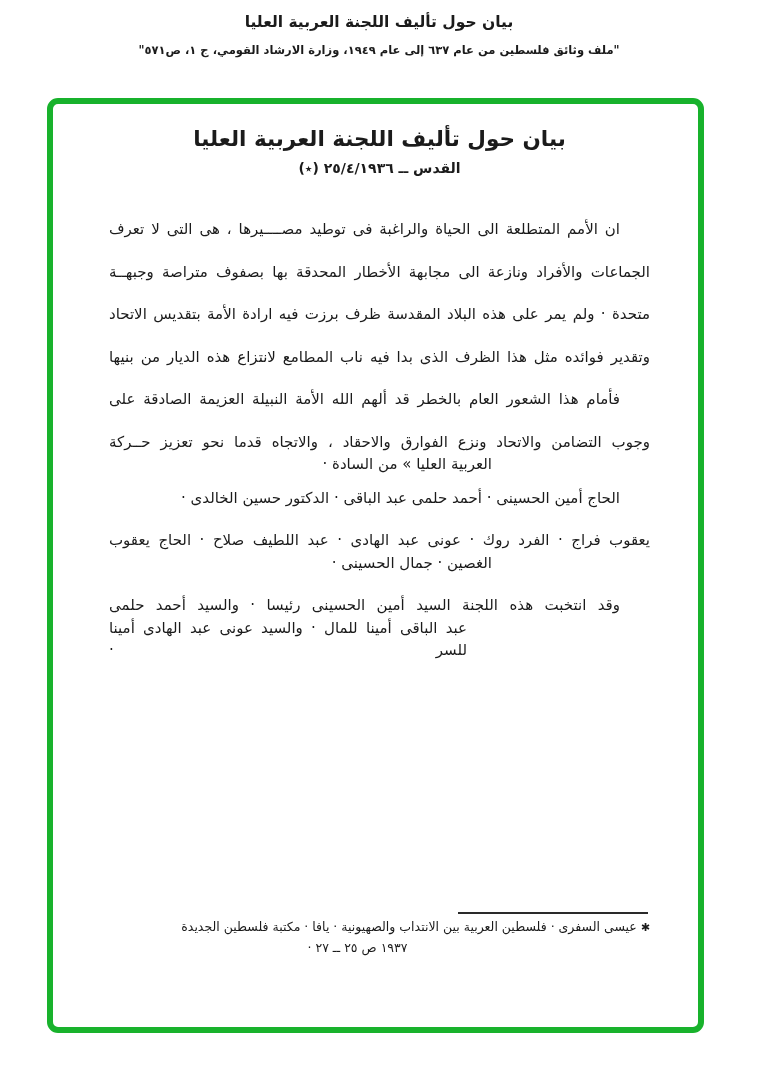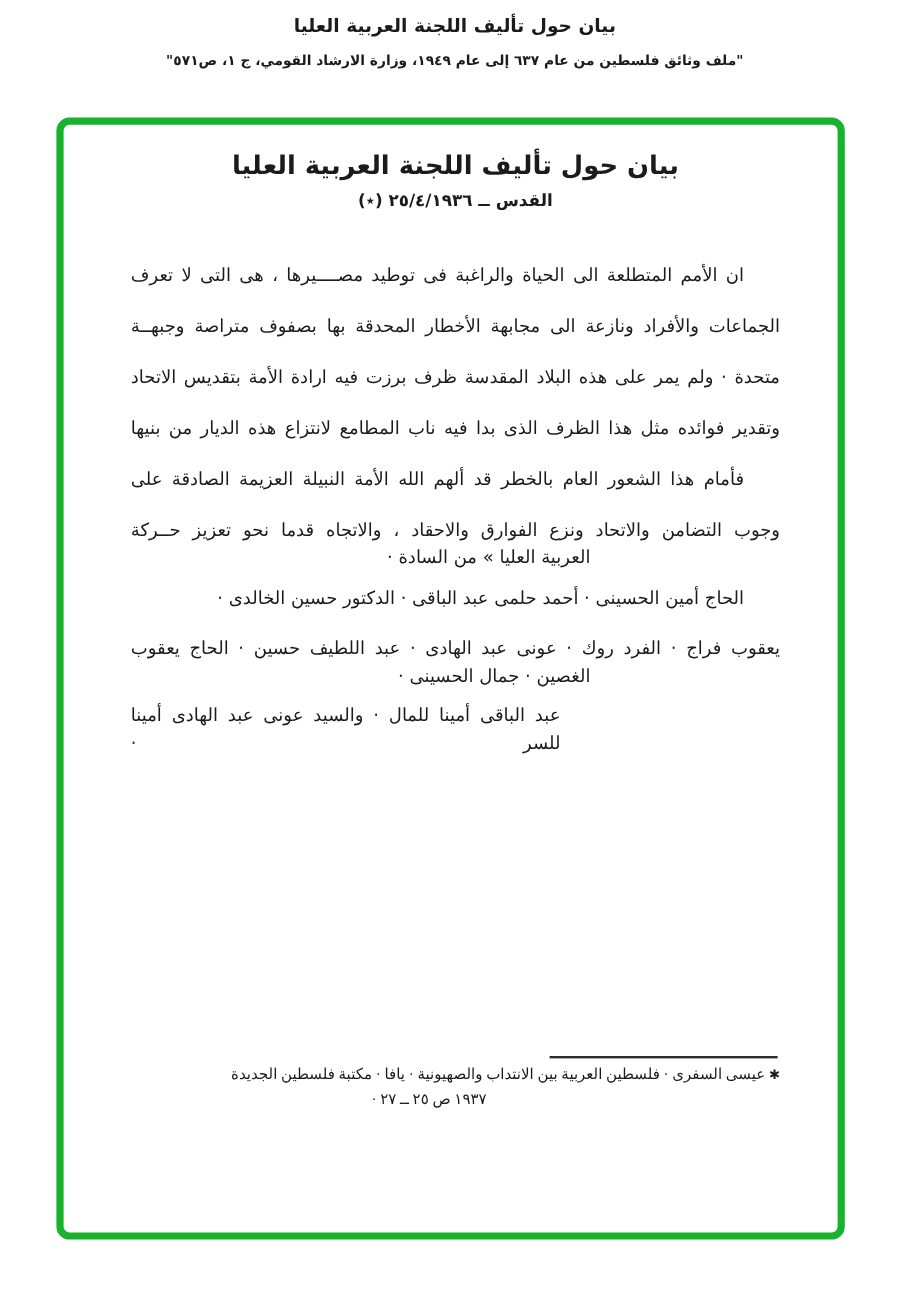--- a/index.html
+++ b/index.html
@@ -37,21 +37,21 @@
   .line.end-mid { padding-right:158px; }
   .line.end-leftjust { padding-right:183px; text-align:justify; text-align-last:justify; }
   
   .footnote-block { margin-top:250px; }
   .footnote-rule {
     width:190px; height:0; border:none;
     border-top:2px solid #2a2a2a;
     margin:0; margin-left:auto; margin-right:2px;
   }
   .footnote { margin-top:4px; font-size:12.5px; }
-  .footnote .fline { direction:rtl; text-align:right; line-height:18px;font-family:Liberation Serif, serif; }
+  .footnote .fline { direction:rtl; text-align:right; line-height:18px; }
   .footnote .fline2 { padding-right:44px; margin-top:2px;text-align:center; }
   .footnote-marker { font-size:11px; letter-spacing:2px; }
 </style>
 </head>
 <body style="color: rgb(27, 27, 27);">
 
 <div class="page-header">
   <div class="hdr-title">بيان حول تأليف اللجنة العربية العليا</div>
   <div class="hdr-source">"ملف وثائق فلسطين من عام ٦٣٧ إلى عام ١٩٤٩، وزارة الارشاد القومي، ج ١، ص٥٧١"</div>
 </div>
@@ -68,24 +68,25 @@
           <div class="line justify">متحدة · ولم يمر على هذه البلاد المقدسة ظرف برزت فيه ارادة الأمة بتقديس الاتحاد</div>
           <div class="line justify">وتقدير فوائده مثل هذا الظرف الذى بدا فيه ناب المطامع لانتزاع هذه الديار من بنيها</div>
         </div>
         <div class="paragraph">
           <div class="line first justify">فأمام هذا الشعور العام بالخطر قد ألهم الله الأمة النبيلة العزيمة الصادقة على</div>
           <div class="line justify">وجوب التضامن والاتحاد ونزع الفوارق والاحقاد ، والاتجاه قدما نحو تعزيز حــركة</div>
           <div class="line end-mid">العربية العليا » من السادة ·</div>
         </div>
         <div class="paragraph">
           <div class="line first">الحاج أمين الحسينى · أحمد حلمى عبد الباقى · الدكتور حسين الخالدى ·</div>
-          <div class="line justify">يعقوب فراج · الفرد روك · عونى عبد الهادى · عبد اللطيف حسين · الحاج يعقوب</div>
+          <div class="line justify">يعقوب فراج · الفرد روك · عونى عبد الهادى · عبد اللطيف صلاح · الحاج يعقوب</div>
           <div class="line end-mid">الغصين · جمال الحسينى ·</div>
         </div>
         <div class="paragraph">
+          <div class="line first justify">وقد انتخبت هذه اللجنة السيد أمين الحسينى رئيسا · والسيد أحمد حلمى</div>
           <div class="line end-leftjust">عبد الباقى أمينا للمال · والسيد عونى عبد الهادى أمينا للسر ·</div>
         </div>
       </div>
 
     <div class="footnote-block">
       <hr class="footnote-rule">
       <div class="footnote">
         <div class="fline"><span class="footnote-marker">✱</span> <span>عيسى السفرى · فلسطين العربية بين الانتداب والصهيونية · يافا · مكتبة فلسطين الجديدة</span></div>
         <div class="fline fline2">١٩٣٧ ص ٢٥ ــ ٢٧ ·</div>
       </div>

